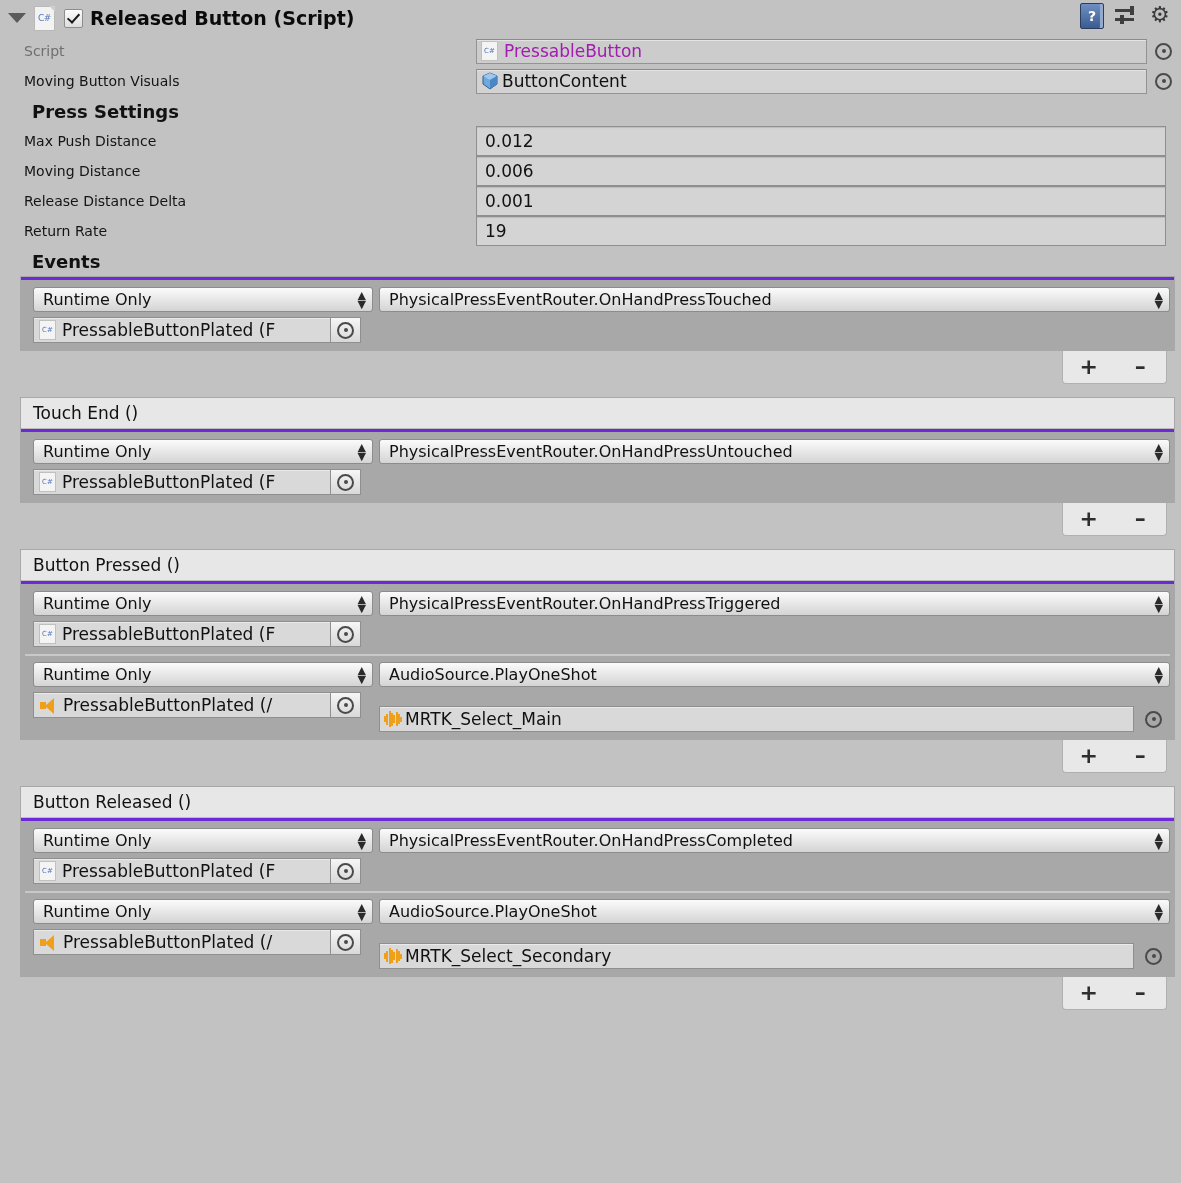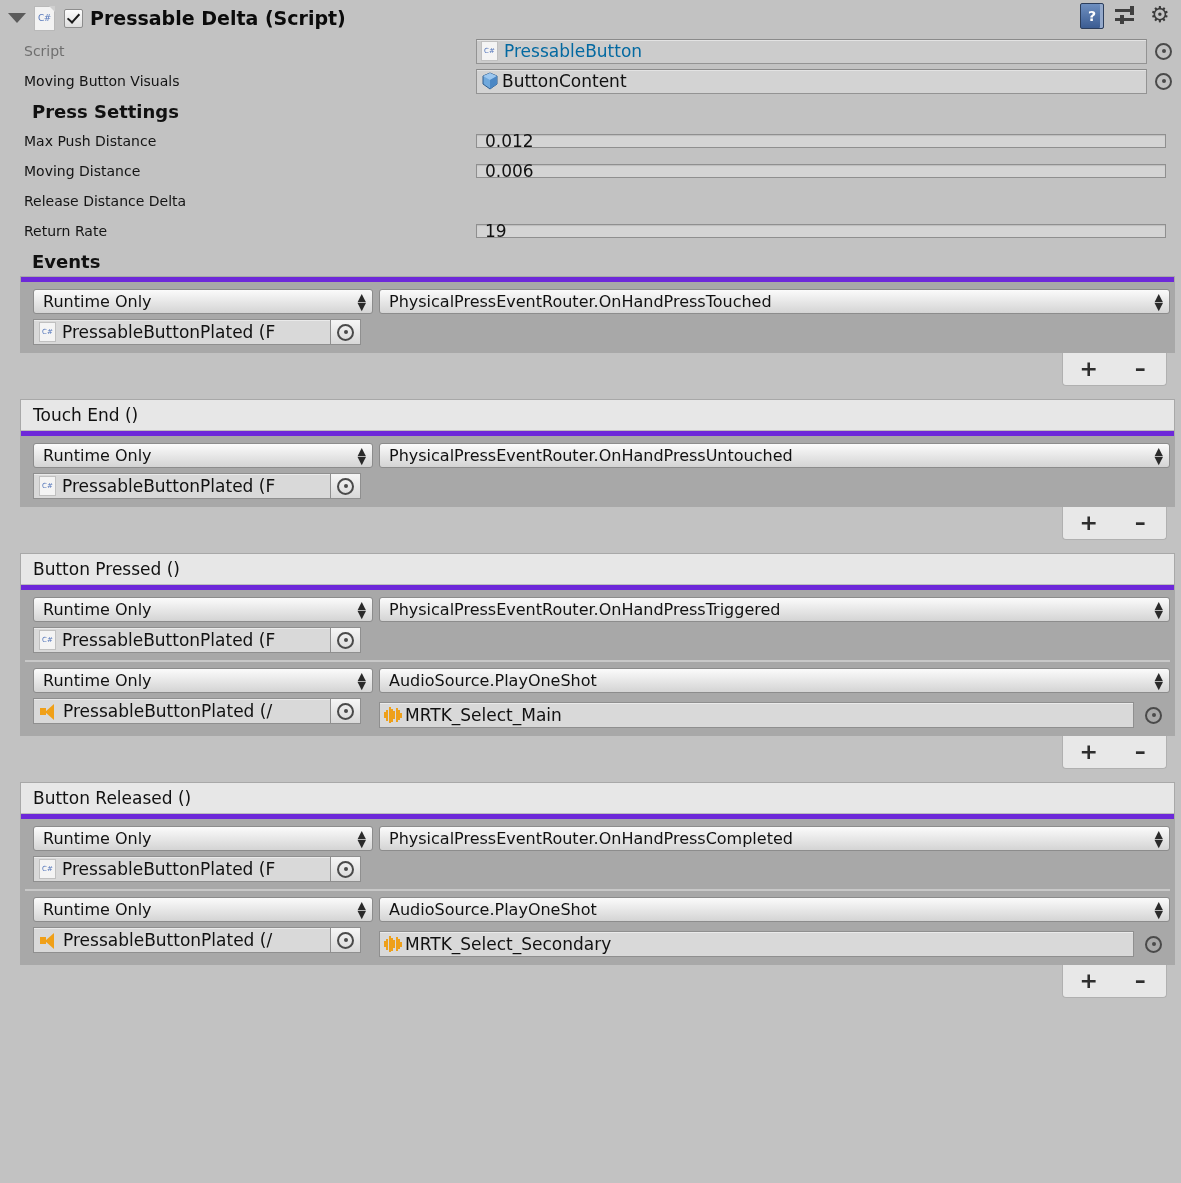--- a/index.html
+++ b/index.html
@@ -139,21 +139,21 @@
     border-top-color: #8a8a8a;
     display: flex;
     align-items: center;
     padding-left: 4px;
     box-sizing: border-box;
     margin-right: 8px;
     box-shadow: inset 0 1px 0 #e3e3e3;
   }
   .obj-field.readonly { background: #cccccc; }
   .obj-field .fieldtext { font-size: 17px; }
-  .obj-field.readonly .fieldtext { color: #0369a1; }
+  .obj-field.readonly .fieldtext { color: #a21caf; }
 
   .picker-dot {
     width: 17px; height: 17px;
     border-radius: 50%;
     border: 2px solid #4a4a4a;
     position: relative;
     flex: 0 0 auto;
     margin-right: 9px;
     box-sizing: border-box;
   }
@@ -179,21 +179,21 @@
   .mini-prefab {
     width: 18px; height: 18px;
     margin-right: 3px;
     flex: 0 0 auto;
     position: relative;
   }
 
   
   .num-field {
     flex: 1 1 auto;
-    height: 14px;
+    height: 30px;
     background: #d4d4d4;
     border: 1px solid #8f8f8f;
     box-sizing: border-box;
     display: flex;
     align-items: center;
     padding-left: 8px;
     font-size: 17px;
     margin-right: 15px;
     box-shadow: inset 0 1px 1px #bcbcbc;
   }
@@ -219,21 +219,21 @@
     display: flex;
     align-items: center;
     padding-left: 12px;
     background: #e7e7e7;
     font-size: 17px;
     border-bottom: 1px solid #bdbdbd;
   }
   .event-rows {
     background: #a8a8a8;
     padding: 4px 4px 4px 4px;
-    border-top: 5px solid #6d28d9;
+    border-top: 3px solid #6d28d9;
   }
   .event-row {
     display: flex;
     align-items: flex-start;
     gap: 6px;
     padding: 3px 0 4px 8px;
   }
   .event-row + .event-row {
     border-top: 2px solid #c8c8c8;
     margin-top: 3px;
@@ -284,21 +284,21 @@
     width: 30px; height: 26px;
     background: linear-gradient(#f6f6f6,#d8d8d8);
     border: 1px solid #8f8f8f;
     border-left: none;
     display: flex; align-items: center; justify-content: center;
     box-sizing: border-box;
   }
   .arg-line {
     display: flex;
     align-items: center;
-    margin-top: 9px;
+    margin-top: 19px;
   }
   .arg-field {
     flex: 1 1 auto;
     height: 26px;
     background: #d9d9d9;
     border: 1px solid #8f8f8f;
     display: flex;
     align-items: center;
     padding-left: 4px;
     box-sizing: border-box;
@@ -371,21 +371,21 @@
     left: 0;
   }
 </style>
 </head>
 <body>
 
 <div class="comp-header">
   <div class="foldout-arrow"></div>
   <div class="cs-doc-icon">C#</div>
   <div class="enable-checkbox"></div>
-  <div class="comp-title">Pressable Delta (Script)</div>
+  <div class="comp-title">Released Button (Script)</div>
   <div class="header-icons">
     <div class="help-icon">?</div>
     <div class="preset-icon">
       <i></i>
         <i></i>
         <b></b>
         <b></b>
     </div>
     <div class="gear-icon">⚙</div>
   </div>
@@ -418,20 +418,21 @@
 <div class="prop-row">
   <div class="prop-label">Max Push Distance</div>
   <div class="num-field">0.012</div>
 </div>
 <div class="prop-row">
   <div class="prop-label">Moving Distance</div>
   <div class="num-field">0.006</div>
 </div>
 <div class="prop-row">
   <div class="prop-label">Release Distance Delta</div>
+  <div class="num-field">0.001</div>
 </div>
 <div class="prop-row">
   <div class="prop-label">Return Rate</div>
   <div class="num-field">19</div>
 </div>
 
 <div class="section-head">Events</div>
 
 <div id="events-container">
     <div class="event-block">

